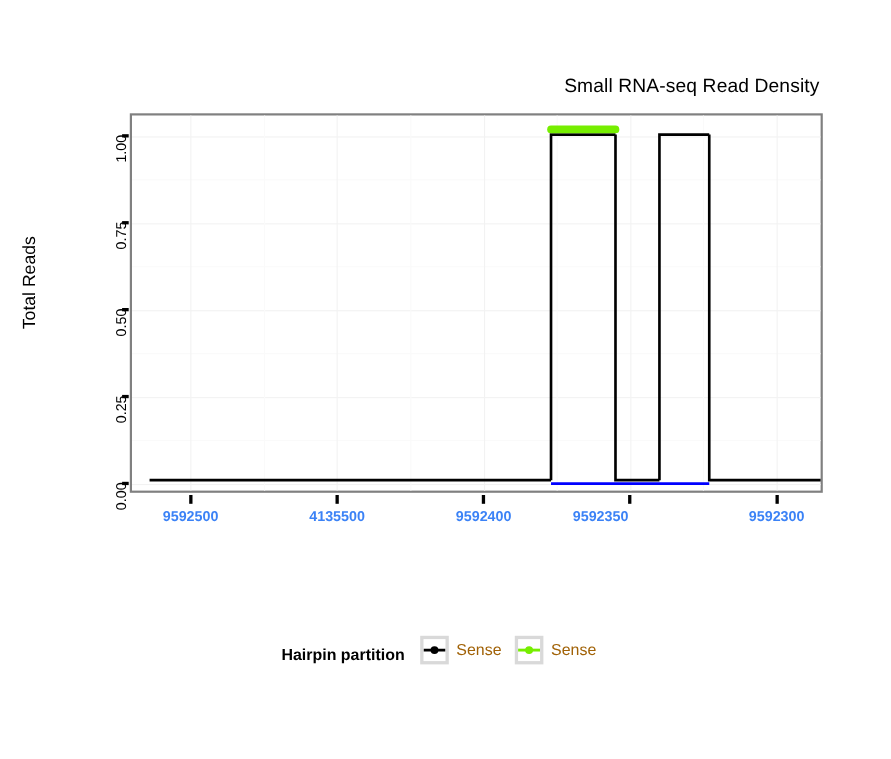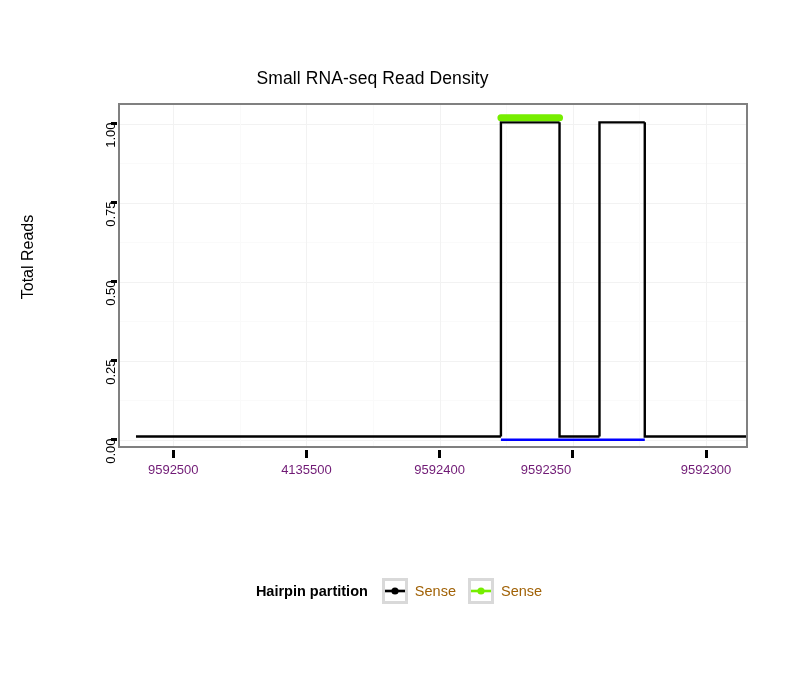--- a/index.html
+++ b/index.html
@@ -20,21 +20,21 @@
     height: 690px;
     background: #ffffff;
   }
 
   
   .chart-title {
     position: absolute;
     left: 0;
     top: 68px;
     width: 745px;
-    text-align: center;
+    text-align: right;
     font-size: 17.5px;
     color: #000;
     letter-spacing: 0.1px;
     white-space: nowrap;
   }
 
   
   .x-axis-title {
     position: absolute;
     left: 0;
@@ -121,35 +121,36 @@
   }
   .tick-x {
     position: absolute;
     width: 3px;
     height: 8px;
     background: #000;
   }
   .ticklabel-x {
     position: absolute;
     font-size: 13px;
-    color: #701a75;
+    color: #3b82f6;
     white-space: nowrap;
     text-align: right;
     transform: translateX(-50%);
+    font-weight: bold;
   }
 
   
   .legend {
     position: absolute;
     left: 0;
     top: 578px;
     width: 810px;
     display: flex;
     justify-content: center;
-    align-items: center;
+    align-items: flex-end;
     gap: 0px;
   }
   .legend-title {
     font-size: 14.5px;
     font-weight: bold;
     color: #000;
     margin-right: 14px;
     white-space: nowrap;
   }
   .legend-item {

